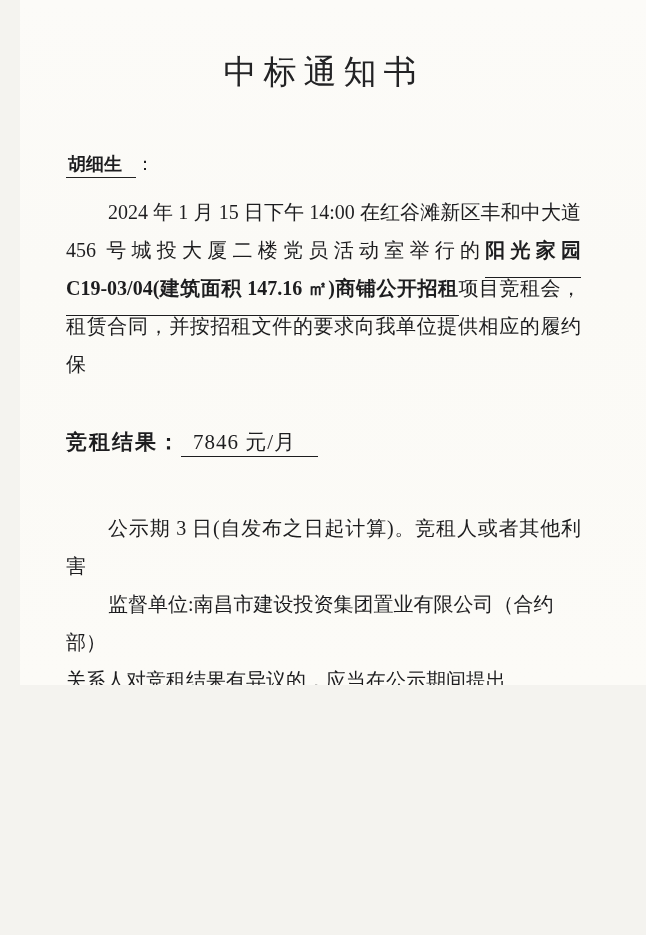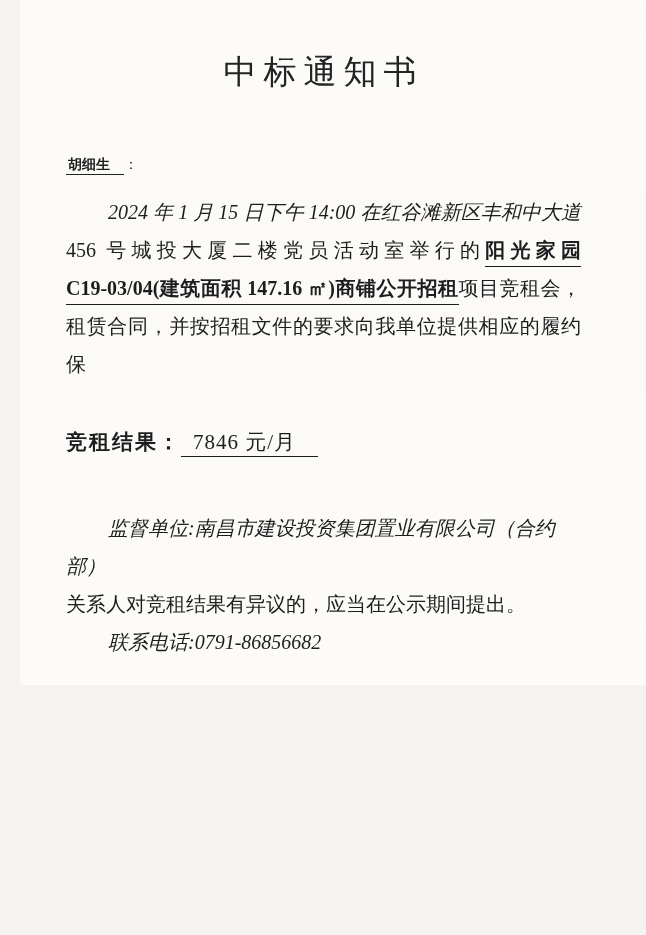--- a/index.html
+++ b/index.html
@@ -24,35 +24,36 @@
     margin:0;
     padding-top:50px;
     text-align:center;
     font-size:33px;
     font-weight:500;
     letter-spacing:7px;
     color:#232325;
   }
   .salutation{
     margin-top:56px;
-    font-size:14px;
+    font-size:18px;
     line-height:28px;
+    font-family:Liberation Mono, monospace;
   }
   .salutation .name{
     font-weight:700;
     border-bottom:1.6px solid #222;
     padding:0 14px 2px 2px;
   }
   .body-block{font-size:20px;line-height:38px;}
   .b1{margin-top:14px;}
   .line{min-height:38px;}
-  .indent{text-indent:42px;font-style:italic;}
+  .indent{text-indent:42px;}
   .jfull{text-align:justify;text-align-last:justify;}
   .b{font-weight:700;}
-  .u{border-bottom:1.7px solid #1d1d1f;padding-bottom:5px;}
+  .u{border-bottom:1.7px solid #1d1d1f;padding-bottom:16px;}
   .result-line{
     margin-top:40px;
     font-size:21px;
     line-height:38px;
   }
   .result-label{font-weight:700;letter-spacing:2px;font-family:Liberation Mono, monospace;}
   .result-value{
     border-bottom:1.8px solid #1d1d1f;
     padding:0 22px 2px 12px;
     letter-spacing:1px;
@@ -103,20 +104,21 @@
         <div class="line jfull"><span>456 号城投大厦二楼党员活动室举行的</span><span class="b u">阳光家园</span></div>
         <div class="line jfull"><span class="b u">C19-03/04(建筑面积 147.16 ㎡)商铺公开招租</span><span>项目竞租会，</span></div>
         <div class="line jfull"><span>租赁合同，并按招租文件的要求向我单位提供相应的履约保</span></div>
       </div>
 
     <div class="result-line">
       <span class="result-label">竞租结果：</span><span class="result-value">7846 元/月</span>
     </div>
 
     <div class="body-block b2">
+        <div class="line indent jfull"><span>公示期 3 日(自发布之日起计算)。竞租人或者其他利害</span></div>
         <div class="line indent"><span>监督单位:南昌市建设投资集团置业有限公司（合约部）</span></div>
         <div class="line"><span>关系人对竞租结果有异议的，应当在公示期间提出。</span></div>
         <div class="line indent"><span>联系电话:0791-86856682</span></div>
       </div>
   </div>
 
   <div class="signature">
     <div class="issuer-line">
       <span>招租人：</span><span>南昌市建设投资集团置业有限公司</span>
     </div>

